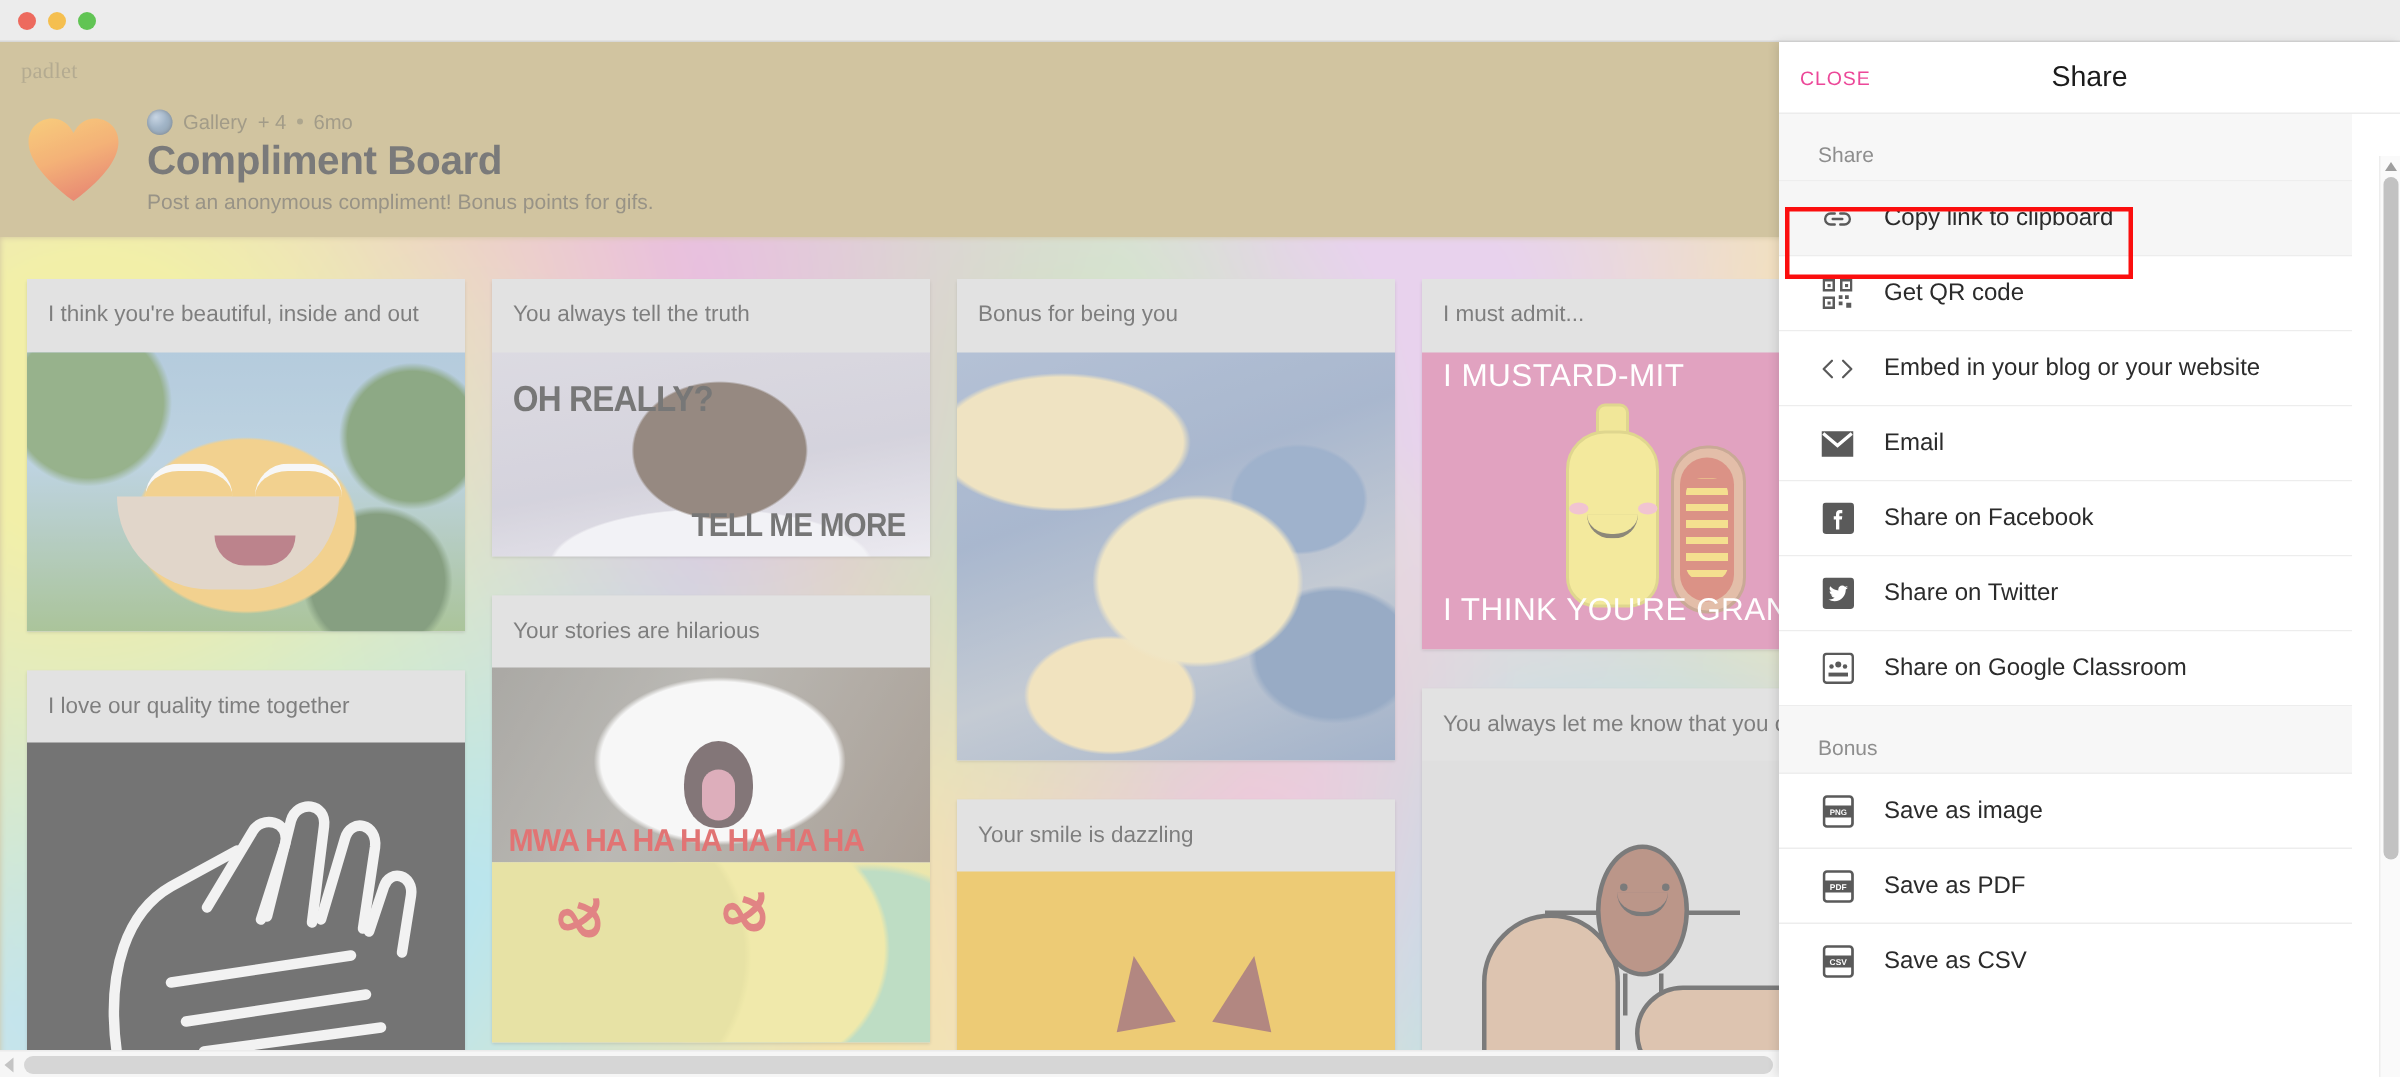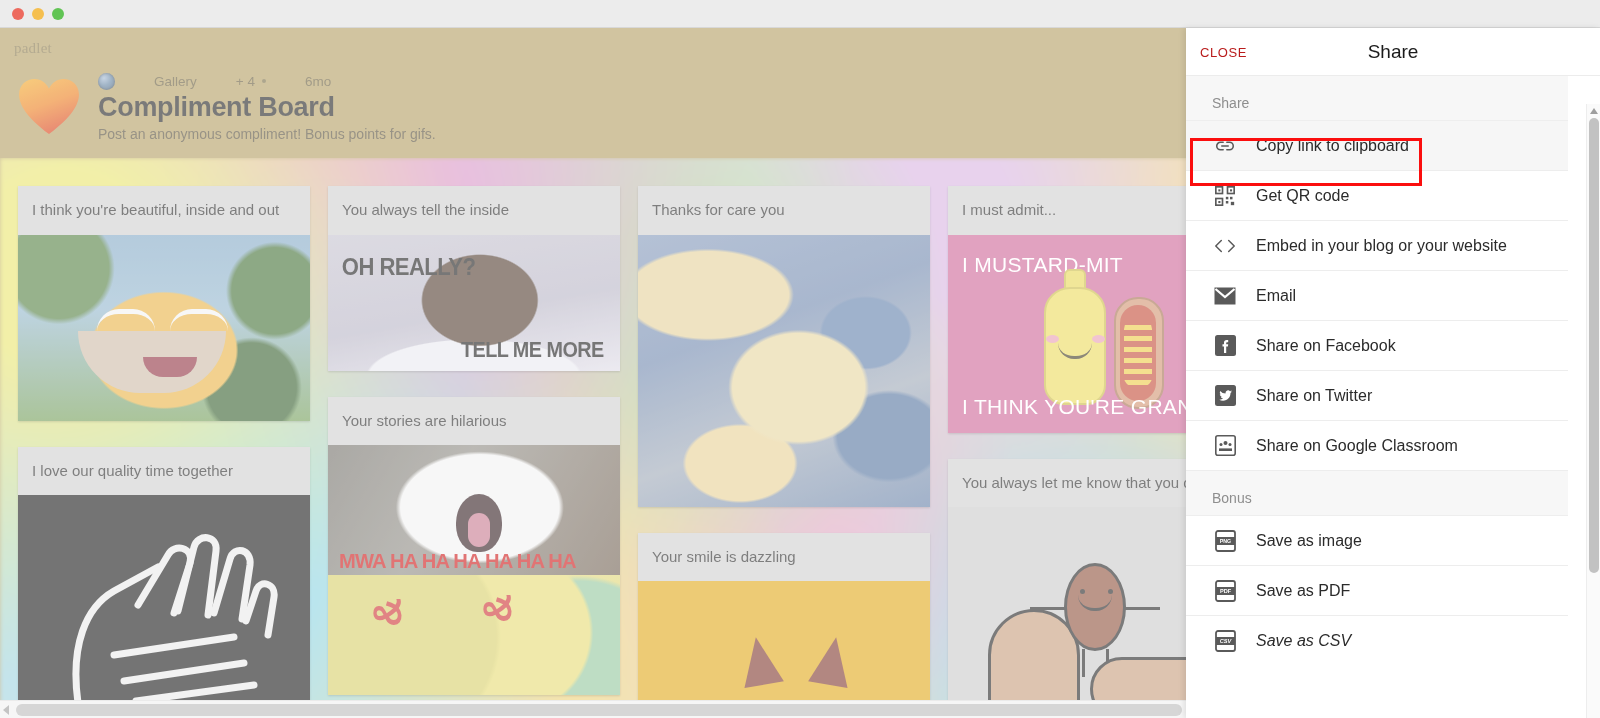--- a/index.html
+++ b/index.html
@@ -38,21 +38,21 @@
     font-size:15px; color:#7e6e42; letter-spacing:.2px;text-align:right;
   }
   #heart-icon { position:absolute; left:18px; top:50px; width:62px; height:58px; }
   #header-text { position:absolute; left:98px; top:44px; }
   #meta-row { display:flex; align-items:center; gap:7px; height:18px; }
   #board-avatar {
     width:17px; height:17px; border-radius:50%;
     background:radial-gradient(circle at 35% 30%, #9fb6cf 0%, #5e7f9f 45%, #3c5871 100%);
     box-shadow:inset 0 0 3px rgba(0,0,0,.5);
   }
-  .meta-txt { font-size:13.5px; color:#5f5433;margin-left:32px; }
+  .meta-txt { font-size:13.5px; color:#5f5433; }
   .meta-dot { width:4px; height:4px; border-radius:50%; background:#5f5433; opacity:.75; }
   #board-title {
     font-size:27px; font-weight:bold; color:#1a1a1a;
     line-height:1.18; margin-top:2px; letter-spacing:-.3px;
   }
   #board-desc { font-size:14px; color:#4e4530; margin-top:2px; }
 
   
   #wallpaper {
     position:absolute; left:0; top:130px; width:1600px; height:548px;
@@ -144,21 +144,21 @@
       radial-gradient(ellipse 90px 62px at 35% 84%, #e7cf92 0 60%, transparent 64%),
       radial-gradient(ellipse 70px 56px at 78% 36%, #5b7ba8 0 62%, transparent 66%),
       radial-gradient(ellipse 86px 70px at 86% 74%, #4e6f9c 0 60%, transparent 66%),
       linear-gradient(160deg, #7f95b8 0%, #6b84ab 35%, #9aa5b4 65%, #5f7ba4 100%);
   }
 
   .m-mustard {
     height:198px; background:#cc5f93;
   }
   .must-t1 {
-    position:absolute; left:14px; top:18px; font-size:21px; color:#fff;
+    position:absolute; left:14px; top:4px; font-size:21px; color:#fff;
     letter-spacing:.3px;
   }
   .must-t2 {
     position:absolute; left:14px; bottom:14px; font-size:21px; color:#fff;
     letter-spacing:.3px; white-space:nowrap;
   }
   .must-bottle {
     position:absolute; left:96px; top:52px; width:62px; height:118px;
     background:#eada57; border-radius:26px 26px 20px 20px; border:2px solid #c9b93f;
   }
@@ -285,21 +285,21 @@
     box-shadow:-2px 0 6px rgba(0,0,0,.10);
     display:flex; flex-direction:column;
   }
   #panel-header {
     height:48px; min-height:48px; position:relative;
     display:flex; align-items:center;
     border-bottom:1px solid #ececec; background:#fff;
   }
   #close-button {
     position:absolute; left:14px; top:50%; transform:translateY(-50%);
-    font-size:13px; color:#b91c1c; letter-spacing:.6px; font-weight:500;
+    font-size:13px; color:#ec4899; letter-spacing:.6px; font-weight:500;
     cursor:pointer; background:none; border:none;
     font-family:"Liberation Sans", sans-serif;
   }
   #panel-title {
     width:100%; text-align:center; font-size:19px; color:#1b1b1b; font-weight:500;
   }
 
   #panel-scroll {
     flex:1; position:relative; overflow:hidden; background:#fff;
   }
@@ -308,21 +308,21 @@
   .section-head {
     background:#f7f7f7; padding:19px 0 9px 26px;
     font-size:14px; color:#8e8e8e;
     border-bottom:1px solid #eeeeee;
   }
   .menu-item {
     height:50px; display:flex; align-items:center;
     padding-left:26px; cursor:pointer; background:#fff;
     border-bottom:1px solid #ededed;
   }
-  .menu-item:last-child { border-bottom:none;font-style:italic; }
+  .menu-item:last-child { border-bottom:none; }
   .mi-icon {
     width:26px; height:26px; margin-right:18px;
     display:flex; align-items:center; justify-content:center;
     color:#5a5a5a; flex:0 0 26px;
   }
   .mi-label { font-size:16px; color:#2b2b2b; }
   #item-copy-link { background:#f6f6f6; }
 
   
   #highlight-box {
@@ -389,21 +389,21 @@
               </g>
             </svg>
           </div>
         </div>
       </div>
     </div>
 
     <div class="column">
       <div class="col-pad">
         <div class="post">
-          <div class="post-title">You always tell the inside</div>
+          <div class="post-title">You always tell the truth</div>
           <div class="post-media m-sloth">
             <span class="sloth-t1">OH REALLY?</span>
             <span class="sloth-t2">TELL ME MORE</span>
           </div>
         </div>
         <div class="post">
           <div class="post-title">Your stories are hilarious</div>
           <div class="post-media m-fox">
             <span class="fox-mouth"></span>
               <span class="fox-tongue"></span>
@@ -413,21 +413,21 @@
             <span class="candy-s1">&amp;</span>
             <span class="candy-s2">&amp;</span>
           </div>
         </div>
       </div>
     </div>
 
     <div class="column">
       <div class="col-pad">
         <div class="post">
-          <div class="post-title">Thanks for care you</div>
+          <div class="post-title">Bonus for being you</div>
           <div class="post-media m-clouds"></div>
         </div>
         <div class="post">
           <div class="post-title">Your smile is dazzling</div>
           <div class="post-media m-orange">
             <span class="ear l"></span>
               <span class="ear r"></span>
           </div>
         </div>
       </div>

